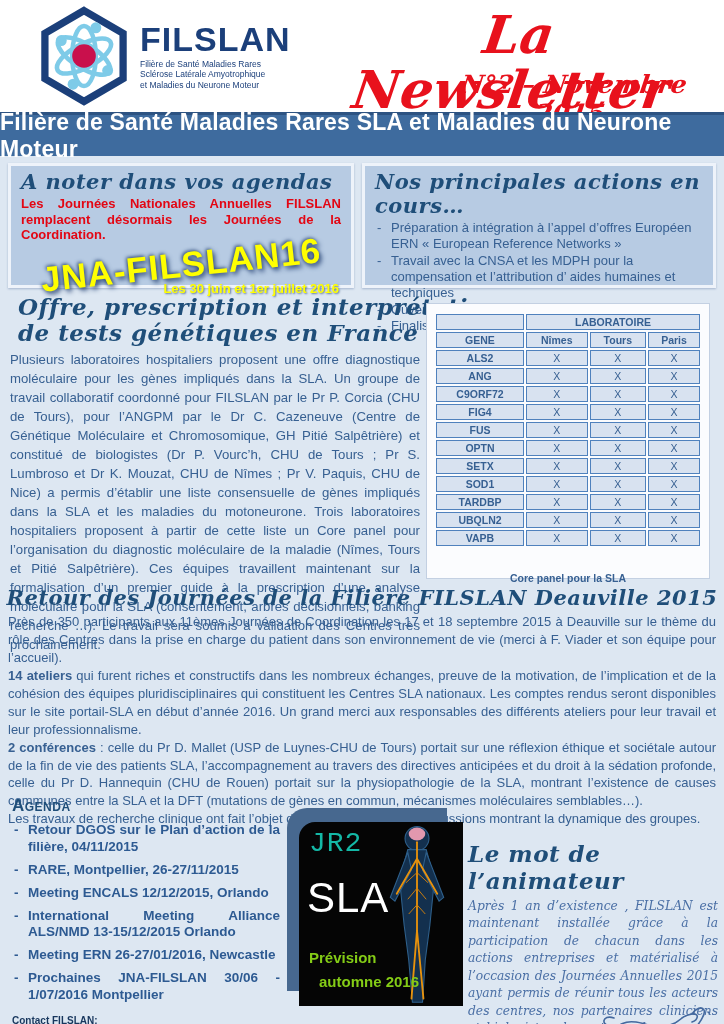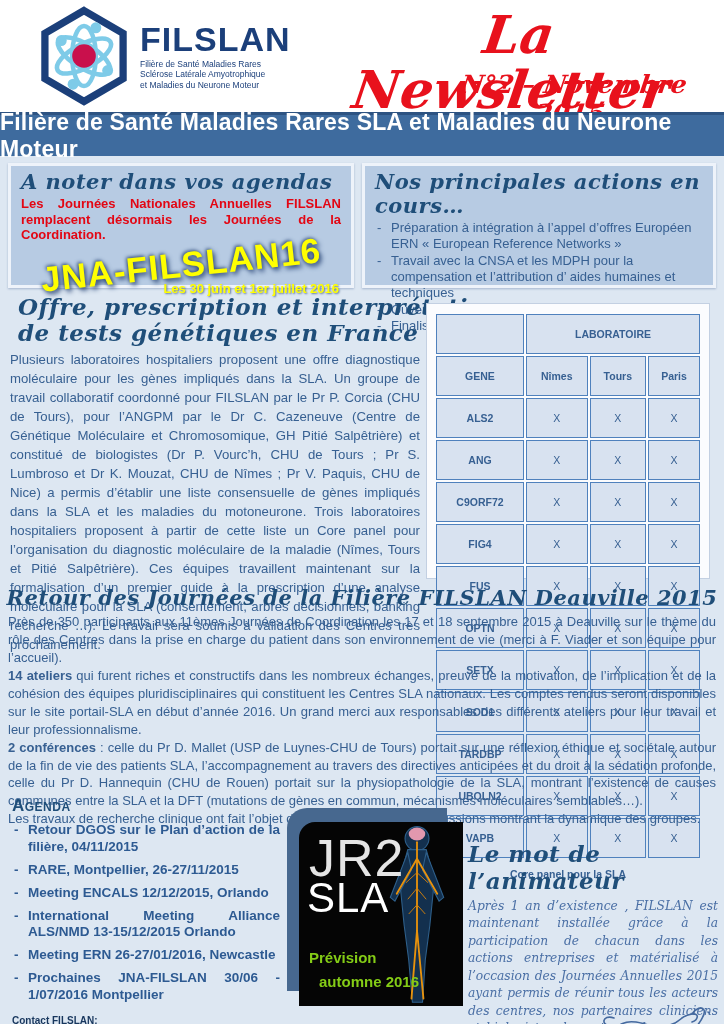--- a/index.html
+++ b/index.html
@@ -71,28 +71,28 @@
     color:#376092; font-size:13.2px; line-height:1.44; text-align:justify;
   }
   
   .table-panel {
     position:absolute; left:426px; top:303px; width:284px; height:276px;
     background:#fbfcfe; border:1px solid #c3d0e2; padding:8px 7px 4px 7px;
   }
   table.genes { border-collapse:separate; border-spacing:2px; width:100%; }
   table.genes td, table.genes th {
     border:1px solid #4f81bd; background:#d8e2f0; text-align:center;
-    font-size:10.5px; color:#376092; padding:13px 2px; height:16px;
+    font-size:10.5px; color:#376092; padding:1px 2px; height:16px;
   }
   table.genes th { font-weight:bold; }
   td.blank-corner { background:#fbfcfe; border:1px solid #4f81bd; }
   th.group-hdr { background:#cfdcee; }
   .gene-col { width:88px; font-weight:bold;margin-left:8px; }
   .table-caption {
-    text-align:center; color:#376092; font-size:10.5px; font-weight:bold; margin-top:8px;
+    text-align:center; color:#376092; font-size:10.5px; font-weight:bold; margin-top:24px;
   }
   
   .deau-title { position:absolute; left:0; top:585px; width:724px; text-align:center; font-size:21px; }
   .deau-body {
     position:absolute; left:8px; top:613px; width:708px;
     color:#376092; font-size:13px; line-height:1.38; text-align:justify;
     font-stretch:condensed;
   }
   .deau-body b { font-weight:bold; }
   
@@ -108,21 +108,21 @@
   .jr2-back {
     position:absolute; left:287px; top:808px; width:160px; height:183px;
     background:#47688f; border-radius:20px 0 0 0;
   }
   .jr2-box {
     position:absolute; left:299px; top:822px; width:164px; height:184px;
     background:#050505; border-radius:16px 0 0 0; overflow:hidden;
   }
   .jr2-line1 {
     position:absolute; left:10px; top:6px;
-    font-family:Liberation Sans, sans-serif; font-size:52px; color:#e5e5e5; letter-spacing:1px;
+    font-family:Liberation Mono, monospace; font-size:28px; color:#14b8a6; letter-spacing:1px;
   }
   .jr2-line2 {
     position:absolute; left:8px; top:52px;
     font-size:42px; color:#ffffff; font-weight:normal; letter-spacing:1px;
   }
   .jr2-caption {
     position:absolute; left:10px; top:124px; width:120px;
     color:#84cc16; font-weight:bold; font-size:15px; line-height:1.6;
   }
   .jr2-caption .l2 { padding-left:10px; }

